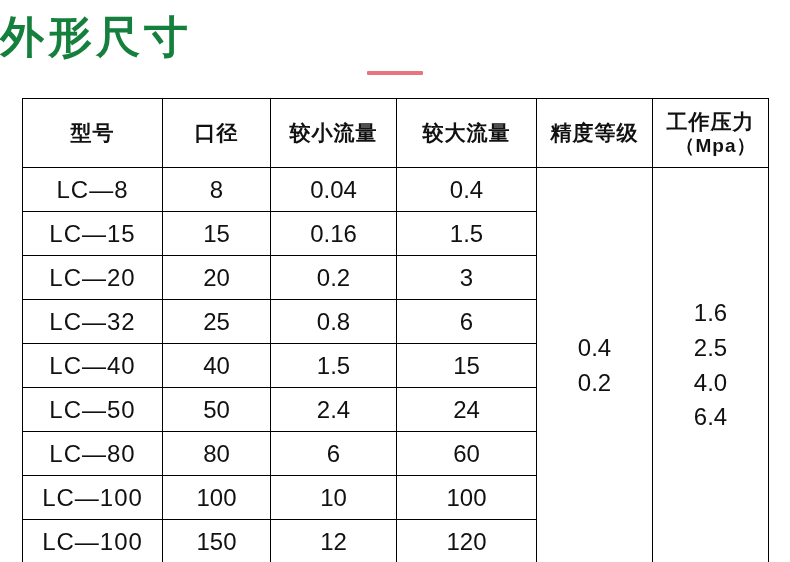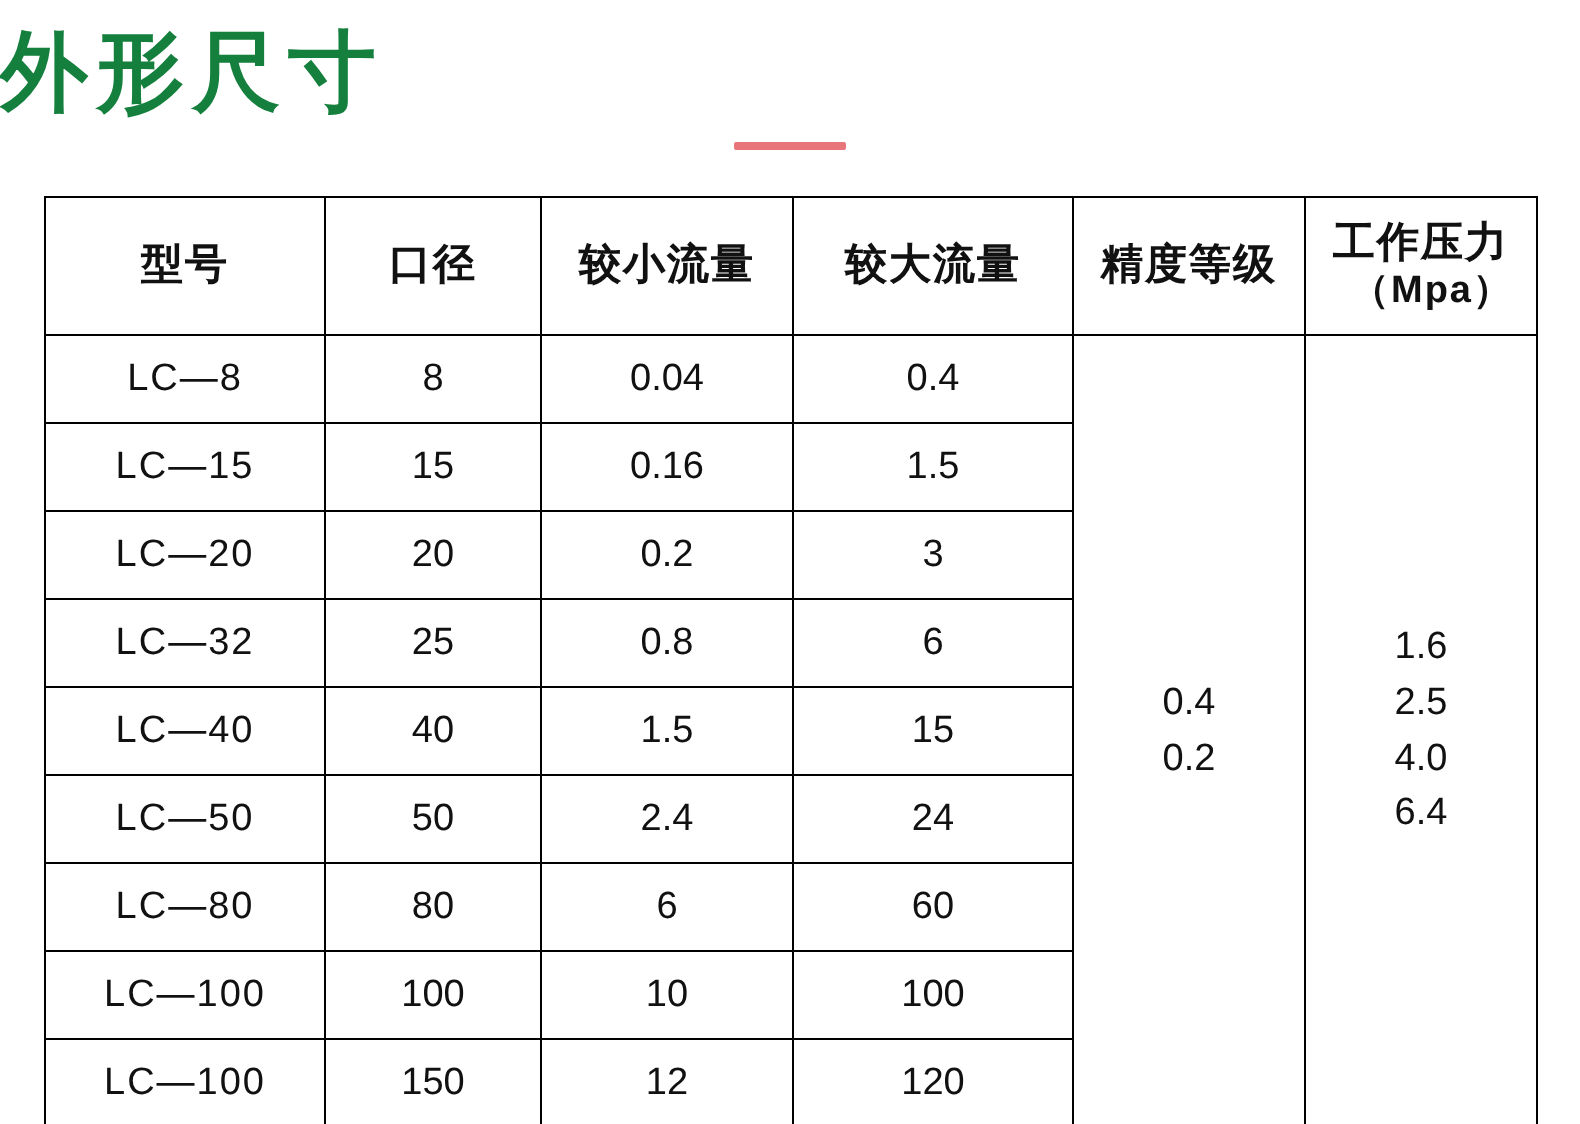--- a/index.html
+++ b/index.html
@@ -57,21 +57,21 @@
   }
   table.spec thead th {
     height: 66px;
     font-size: 21px;
     font-weight: 700;
     letter-spacing: 1px;
     line-height: 1.22;
   }
   table.spec tbody td {
     height: 41px;
-    font-size: 19px;
+    font-size: 24px;
     font-weight: 400;
   }
   td.model {
     font-weight: 700;
     letter-spacing: 1px;
     font-size: 20px;
   }
   td.merged {
     font-size: 19px;
     line-height: 1.45;

